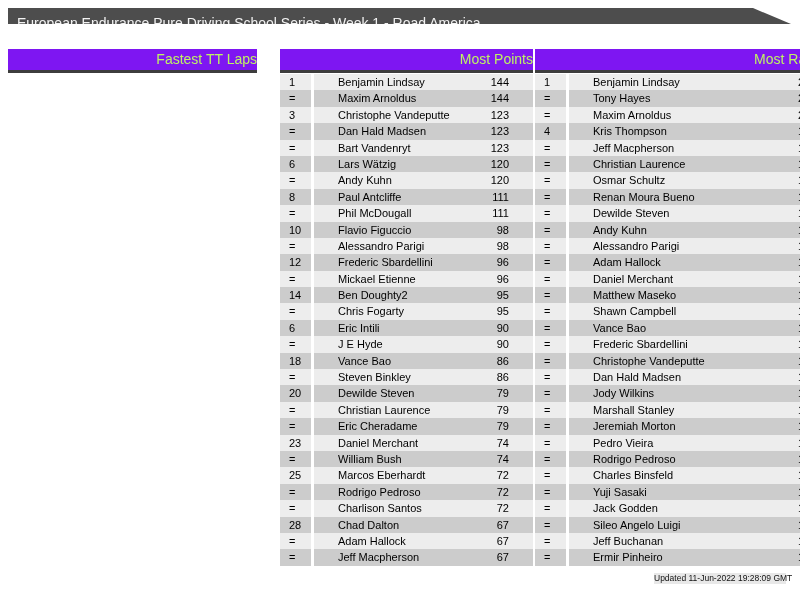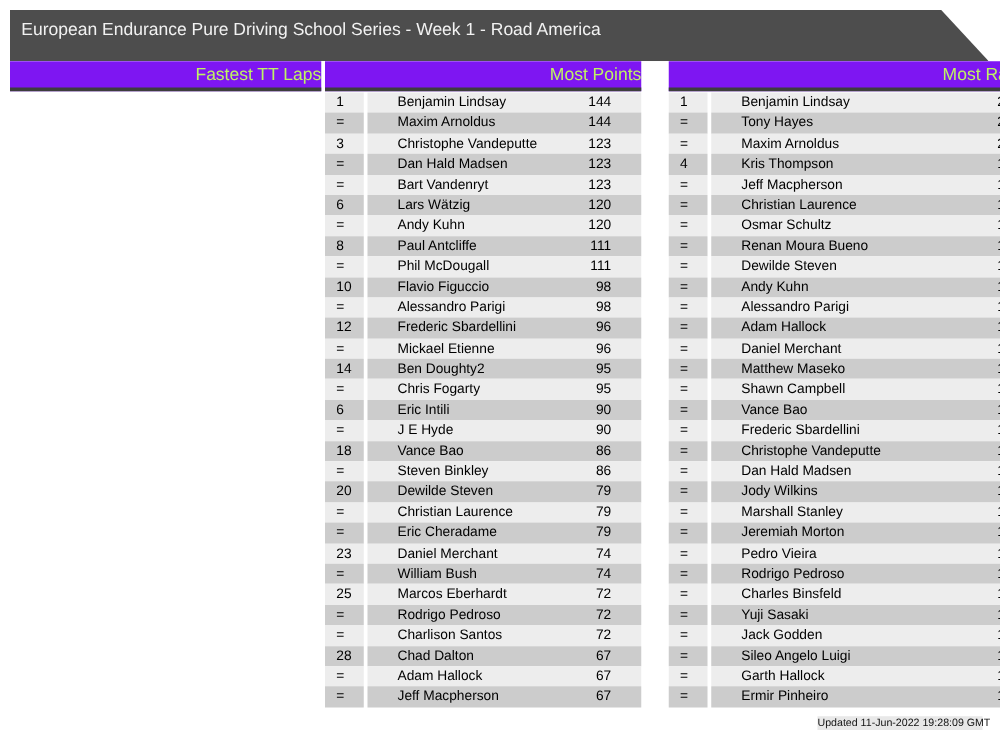--- a/index.html
+++ b/index.html
@@ -5,31 +5,31 @@
   html, body { margin: 0; padding: 0; }
   body {
     width: 800px; height: 600px;
     background: #ffffff;
     position: relative;
     font-family: "Liberation Sans", sans-serif;
     overflow: hidden;
   }
   .banner {
     position: absolute; left: 8px; top: 8px;
-    width: 783px; height: 41px;
+    width: 783px; height: 16px;
     background: var(--banner-bg, #4d4d4d);
     color: #f2f2f2;
     font-size: 14px; line-height: 30px;
     padding-left: 9px; box-sizing: border-box;
     clip-path: polygon(0 0, calc(100% - 38px) 0, 100% 100%, 0 100%);
     white-space: nowrap;
   }
   .panel { position: absolute; top: 49px; }
   #panel-tt     { left: 8px;   width: 249px; }
-  #panel-points { left: 260px; width: 253px; }
+  #panel-points { left: 280px; width: 253px; }
   #panel-races  { left: 535px; width: 293px; }
   .panel-header {
     height: 21px;
     background: var(--accent, #7e16f2);
     border-bottom: 3px solid var(--underline, #3d3d3d);
     color: #bef264; text-align: right;
     font-size: 14px; line-height: 21px;
   }
   .rows { margin-top: 1px; }
   .row {
@@ -488,21 +488,21 @@
       <div class="row">
         <span class="rank">=</span>
         <span class="main">
           <span>Sileo Angelo Luigi</span>
           <span>1</span>
         </span>
       </div>
       <div class="row">
         <span class="rank">=</span>
         <span class="main">
-          <span>Garth Hallock</span>
+          <span>Jeff Buchanan</span>
           <span>1</span>
         </span>
       </div>
       <div class="row">
         <span class="rank">=</span>
         <span class="main">
           <span>Ermir Pinheiro</span>
           <span>1</span>
         </span>
       </div>

